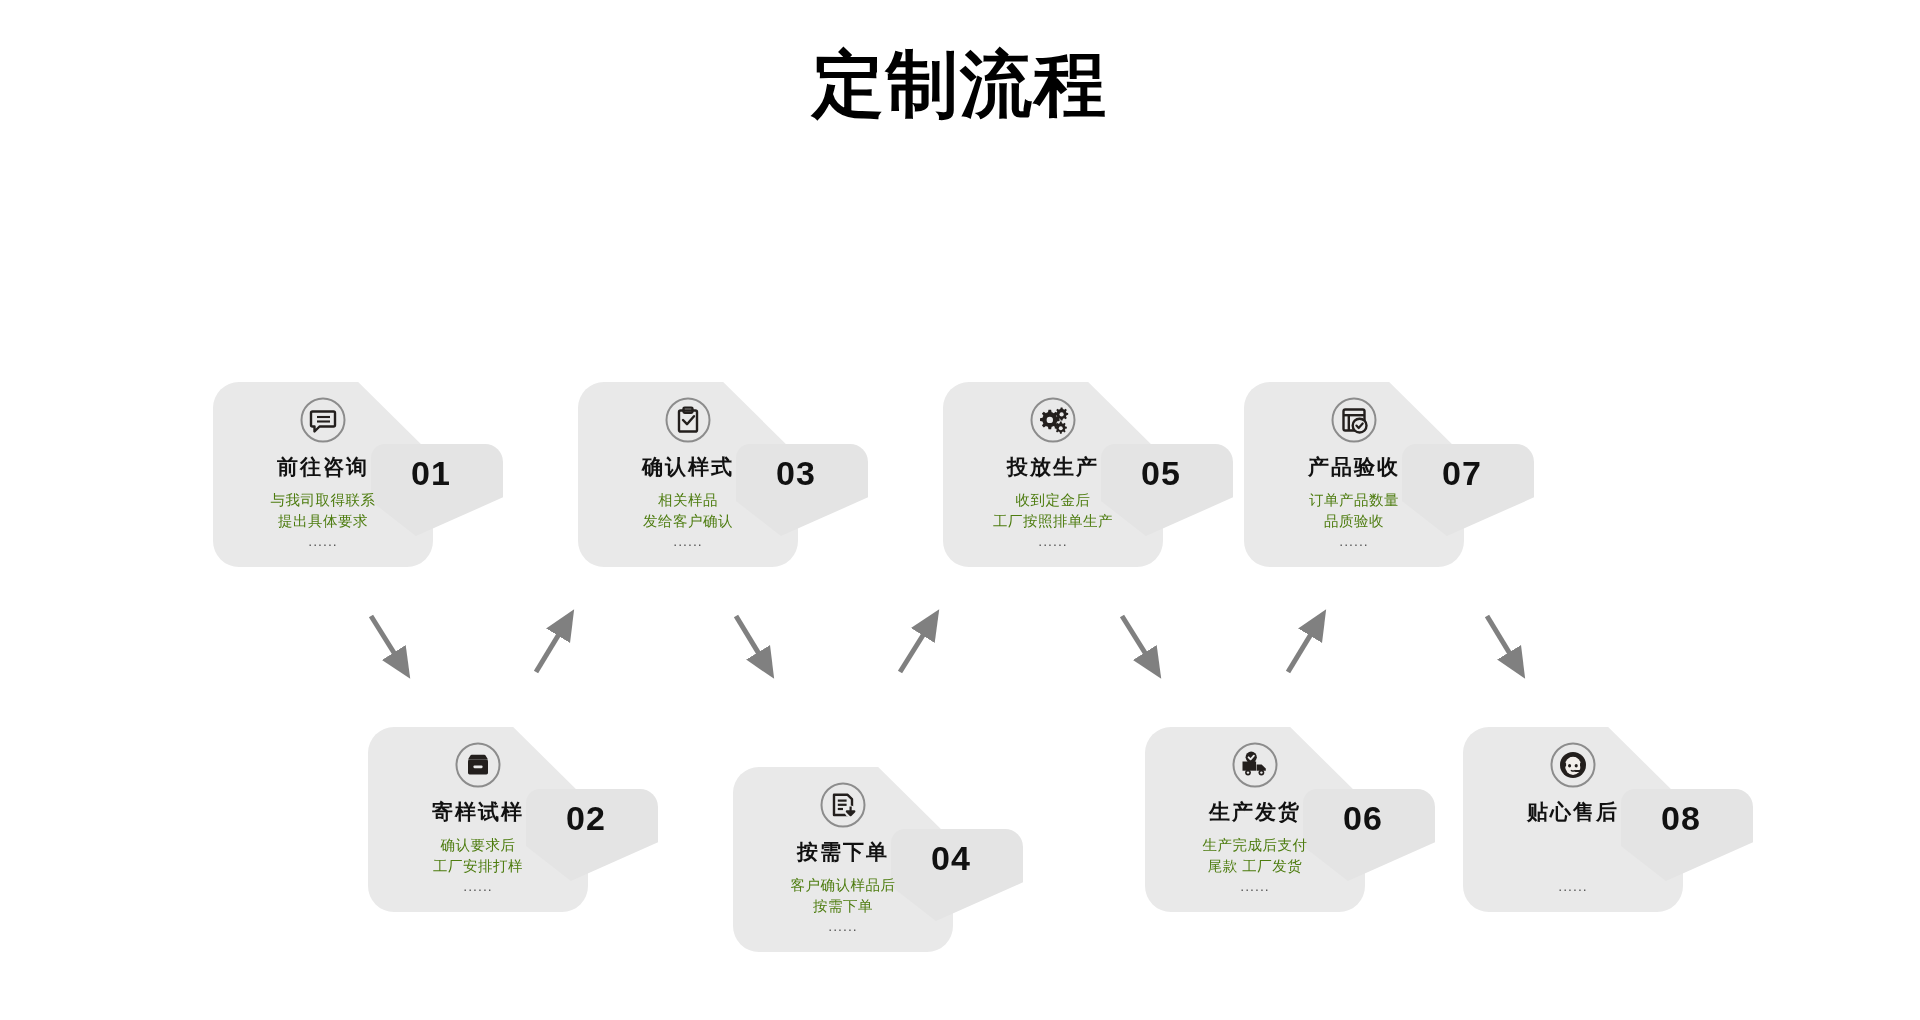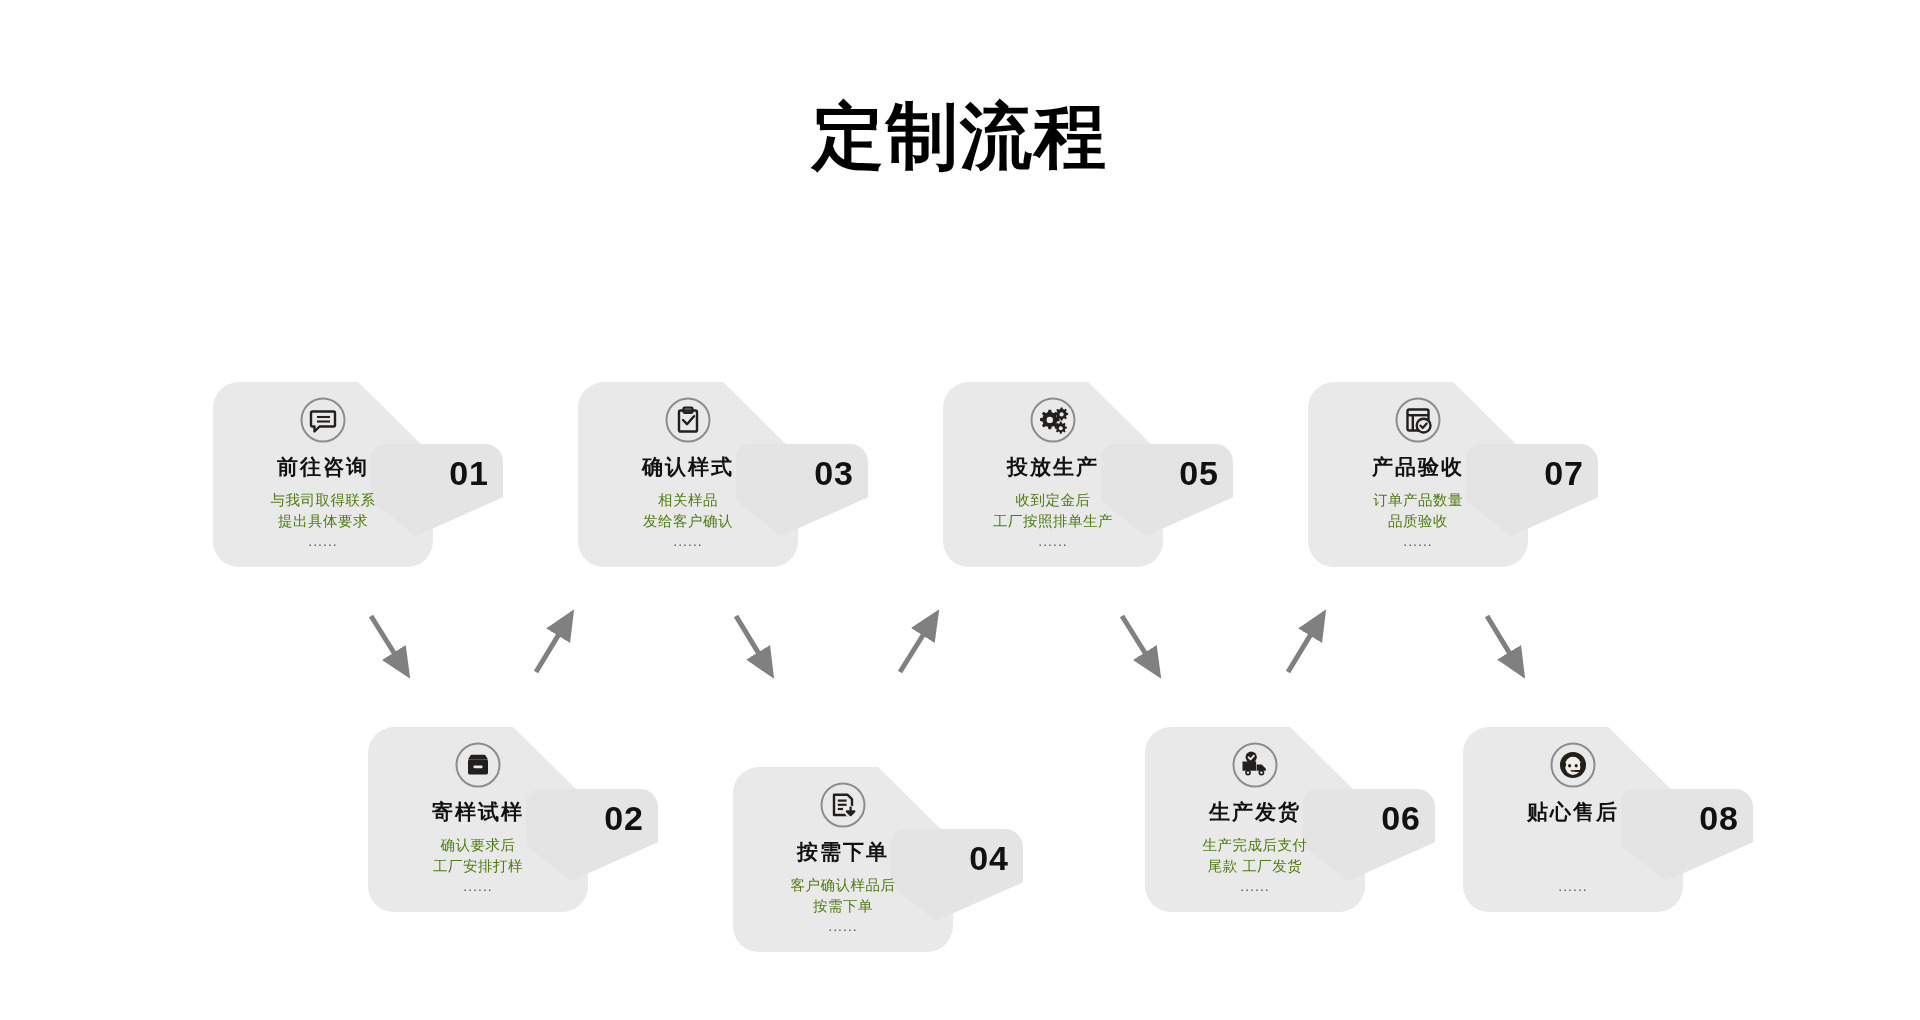--- a/index.html
+++ b/index.html
@@ -18,21 +18,21 @@
   
   #header {
     position: absolute;
     top: 0;
     left: 0;
     width: 1920px;
     text-align: center;
   }
   #page-title {
     margin: 0;
-    padding-top: 100px;
+    padding-top: 48px;
     font-size: 72px;
     line-height: 1.0;
     font-weight: bold;
     letter-spacing: 2px;
     color: #000000;
     font-family: "Liberation Sans", "DejaVu Sans", sans-serif;
   }
   #page-subtitle {
     margin: 0;
     padding-top: 26px;
@@ -84,21 +84,21 @@
     border-radius: 14px 18px 4px 14px;
     -webkit-clip-path: polygon(0% 0%, 100% 0%, 100% 58%, 34% 100%, 0% 62%);
     clip-path: polygon(0% 0%, 100% 0%, 100% 58%, 34% 100%, 0% 62%);
   }
 
   .badge-number {
     position: absolute;
     left: 198px;
     top: 74px;
     width: 78px;
-    text-align: right;
+    text-align: left;
     font-size: 34px;
     font-weight: bold;
     color: #111111;
     letter-spacing: 1px;
     line-height: 1;
   }
 
   .icon-wrap {
     position: absolute;
     left: 0;
@@ -232,21 +232,21 @@
         </g>
       </svg>
     </div>
     <div class="card-title">投放生产</div>
     <div class="card-desc">收到定金后
 工厂按照排单生产</div>
     <div class="card-dots">......</div>
     <div class="badge-number">05</div>
   </div>
 
-  <div class="step" style="left:1308px; top:382px;padding-left:46px;">
+  <div class="step" style="left:1244px; top:382px;padding-left:46px;">
     <div class="card"></div>
     <div class="badge-wedge"></div>
     <div class="icon-wrap">
       <svg width="48" height="48" viewBox="0 0 48 48">
         <circle cx="24" cy="24" r="21.5" fill="none" stroke="#8c8c8c" stroke-width="2"></circle>
         <rect x="13.5" y="13.5" width="21" height="21" rx="1.8" fill="none" stroke="#231f1d" stroke-width="2.4"></rect>
         <line x1="13.5" y1="19.2" x2="34.5" y2="19.2" stroke="#231f1d" stroke-width="2.4"></line>
         <line x1="18.8" y1="19.2" x2="18.8" y2="34.5" stroke="#231f1d" stroke-width="2.4"></line>
         <circle cx="29.6" cy="29.6" r="6.9" fill="#e9e9e9" stroke="#231f1d" stroke-width="2.4"></circle>
         <path d="M26.4 29.6 l2.3 2.4 l4.0 -4.5" fill="none" stroke="#231f1d" stroke-width="2.2" stroke-linecap="round" stroke-linejoin="round"></path>

